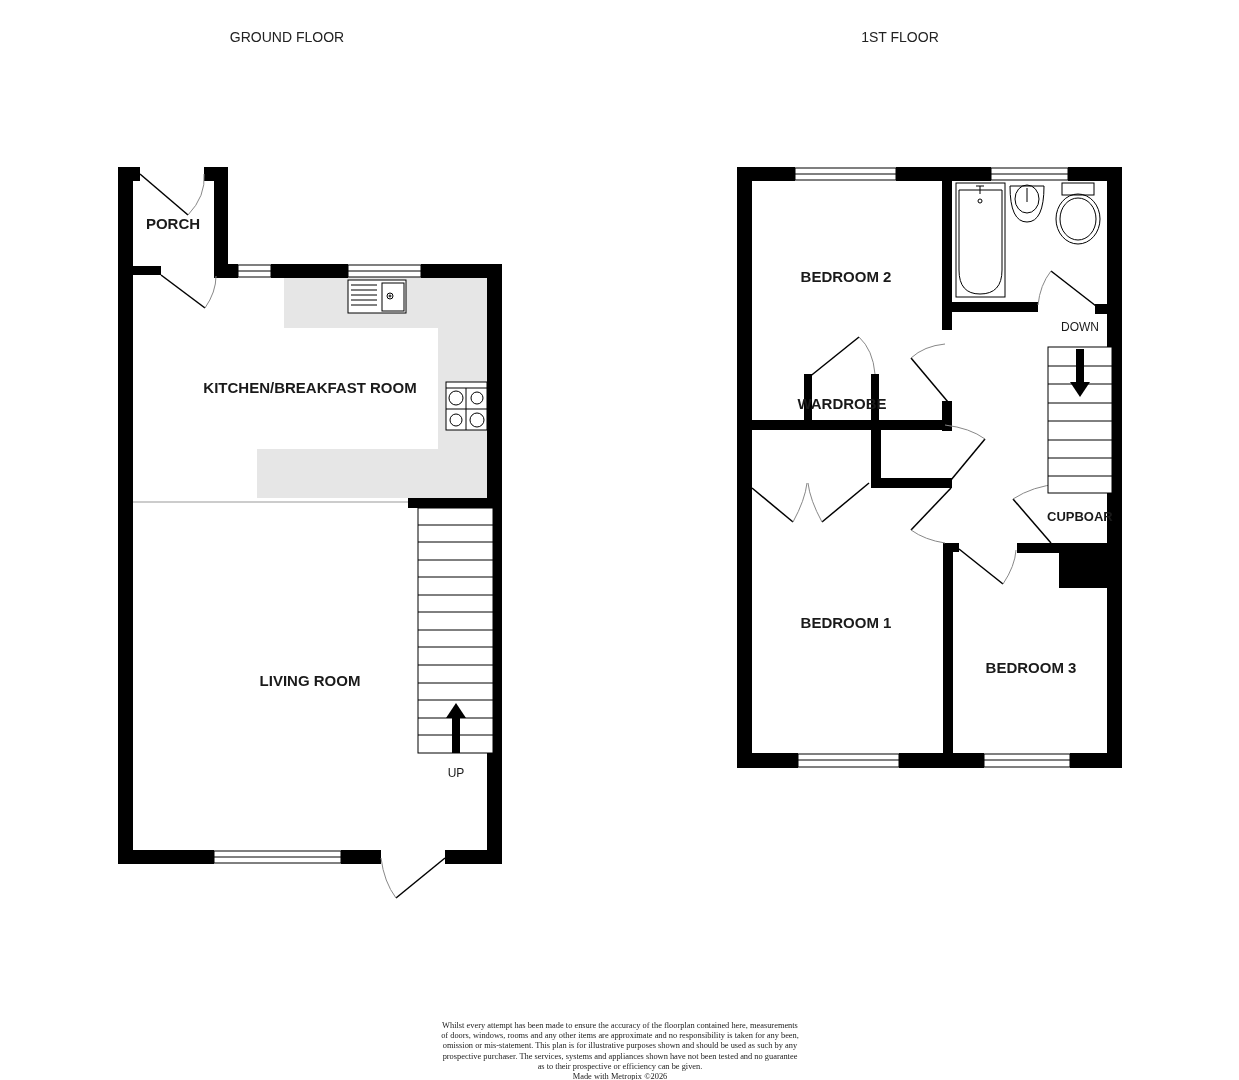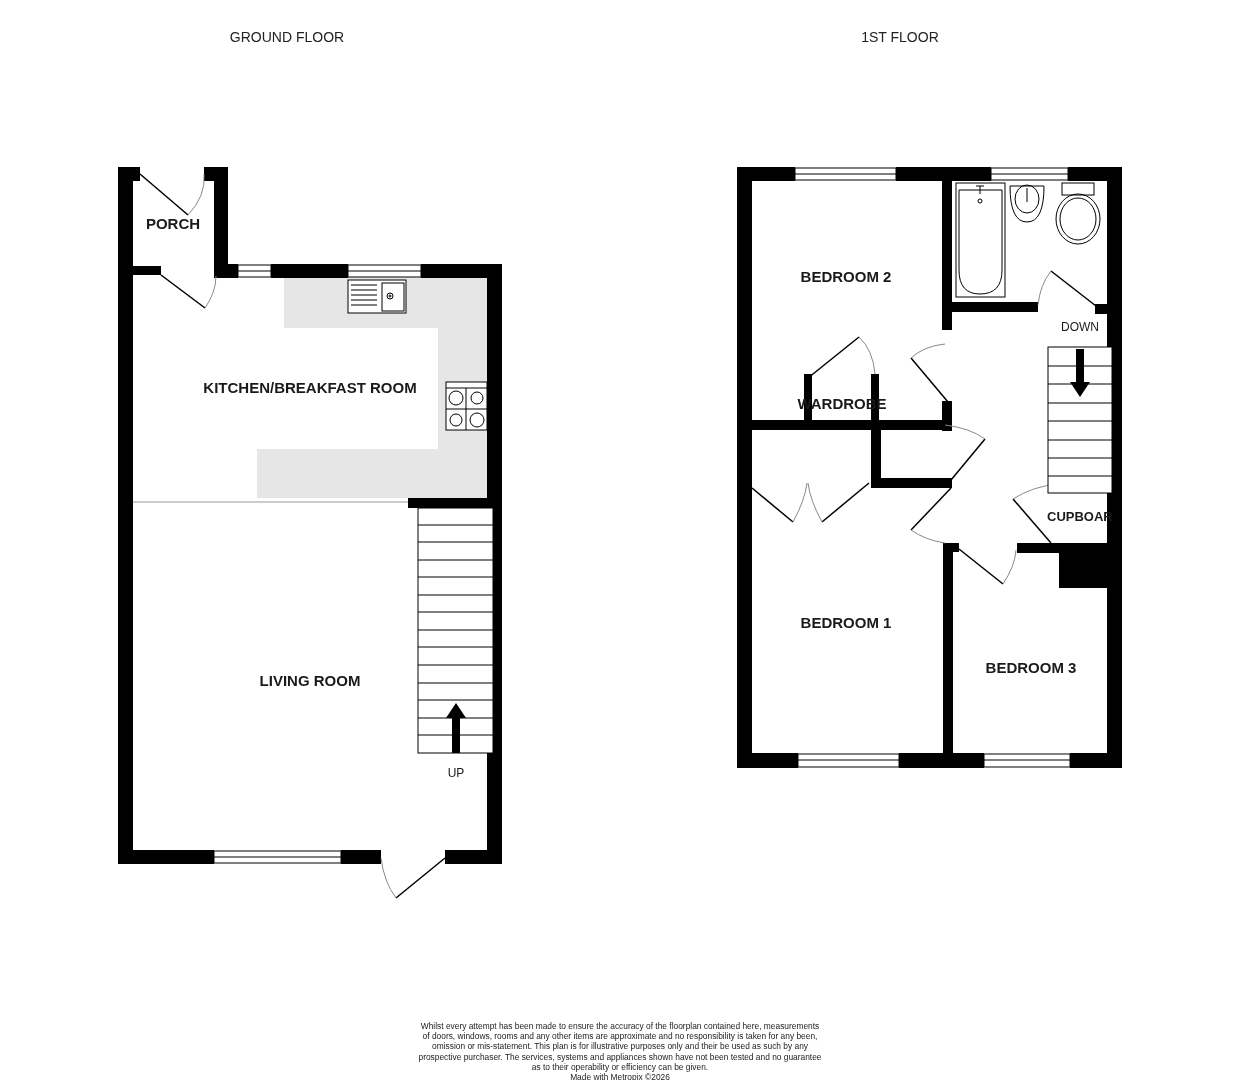--- a/index.html
+++ b/index.html
@@ -2,21 +2,21 @@
 <html><head>
 <meta charset="utf-8">
 <style>
   html, body { margin: 0; padding: 0; background: #ffffff; }
   body { width: 1239px; height: 1080px; position: relative; overflow: hidden; font-family: "Liberation Sans", sans-serif; }
   svg { position: absolute; left: 0; top: 0; }
   .floor-title { font-family: "Liberation Sans", sans-serif; font-size: 14px; fill: #222222; }
   .room-label { font-family: "Liberation Sans", sans-serif; font-size: 15px; font-weight: bold; fill: #1a1a1a; }
   .small-label { font-family: "Liberation Sans", sans-serif; font-size: 12px; fill: #1a1a1a; }
   .disclaimer { position: absolute; left: 400px; top: 1021px; width: 440px; text-align: center; font-family: "Liberation Sans", sans-serif; font-size: 8.4px; line-height: 10.2px; color: #222222; }
-  .disclaimer div { white-space: nowrap; }
+  .disclaimer div { white-space: nowrap; font-family: Liberation Serif, serif; }
 </style>
 </head>
 <body>
 
 <svg width="1239" height="1080" viewBox="0 0 1239 1080">
 
   <text class="floor-title" x="287" y="42" text-anchor="middle">GROUND FLOOR</text>
 
   <g>
 
@@ -248,17 +248,17 @@
     <text class="room-label" x="846" y="628" text-anchor="middle">BEDROOM 1</text>
     <text class="room-label" x="1031" y="673" text-anchor="middle">BEDROOM 3</text>
     <text class="room-label" x="1047" y="521" font-size="13" style="font-size:13px">CUPBOAR</text>
     <text class="small-label" x="1080" y="331" text-anchor="middle">DOWN</text>
   </g>
 </svg>
 
 <div class="disclaimer">
   <div>Whilst every attempt has been made to ensure the accuracy of the floorplan contained here, measurements</div>
   <div>of doors, windows, rooms and any other items are approximate and no responsibility is taken for any been,</div>
-  <div>omission or mis-statement. This plan is for illustrative purposes only and their be used as such by any</div>
+  <div>omission or mis-statement. This plan is for illustrative purposes shown and should be used as such by any</div>
   <div>prospective purchaser. The services, systems and appliances shown have not been tested and no guarantee</div>
-  <div>as to their operability or efficiency can be given.</div>
+  <div>as to their prospective or efficiency can be given.</div>
   <div>Made with Metropix ©2026</div>
 </div>
 
 </body></html>

